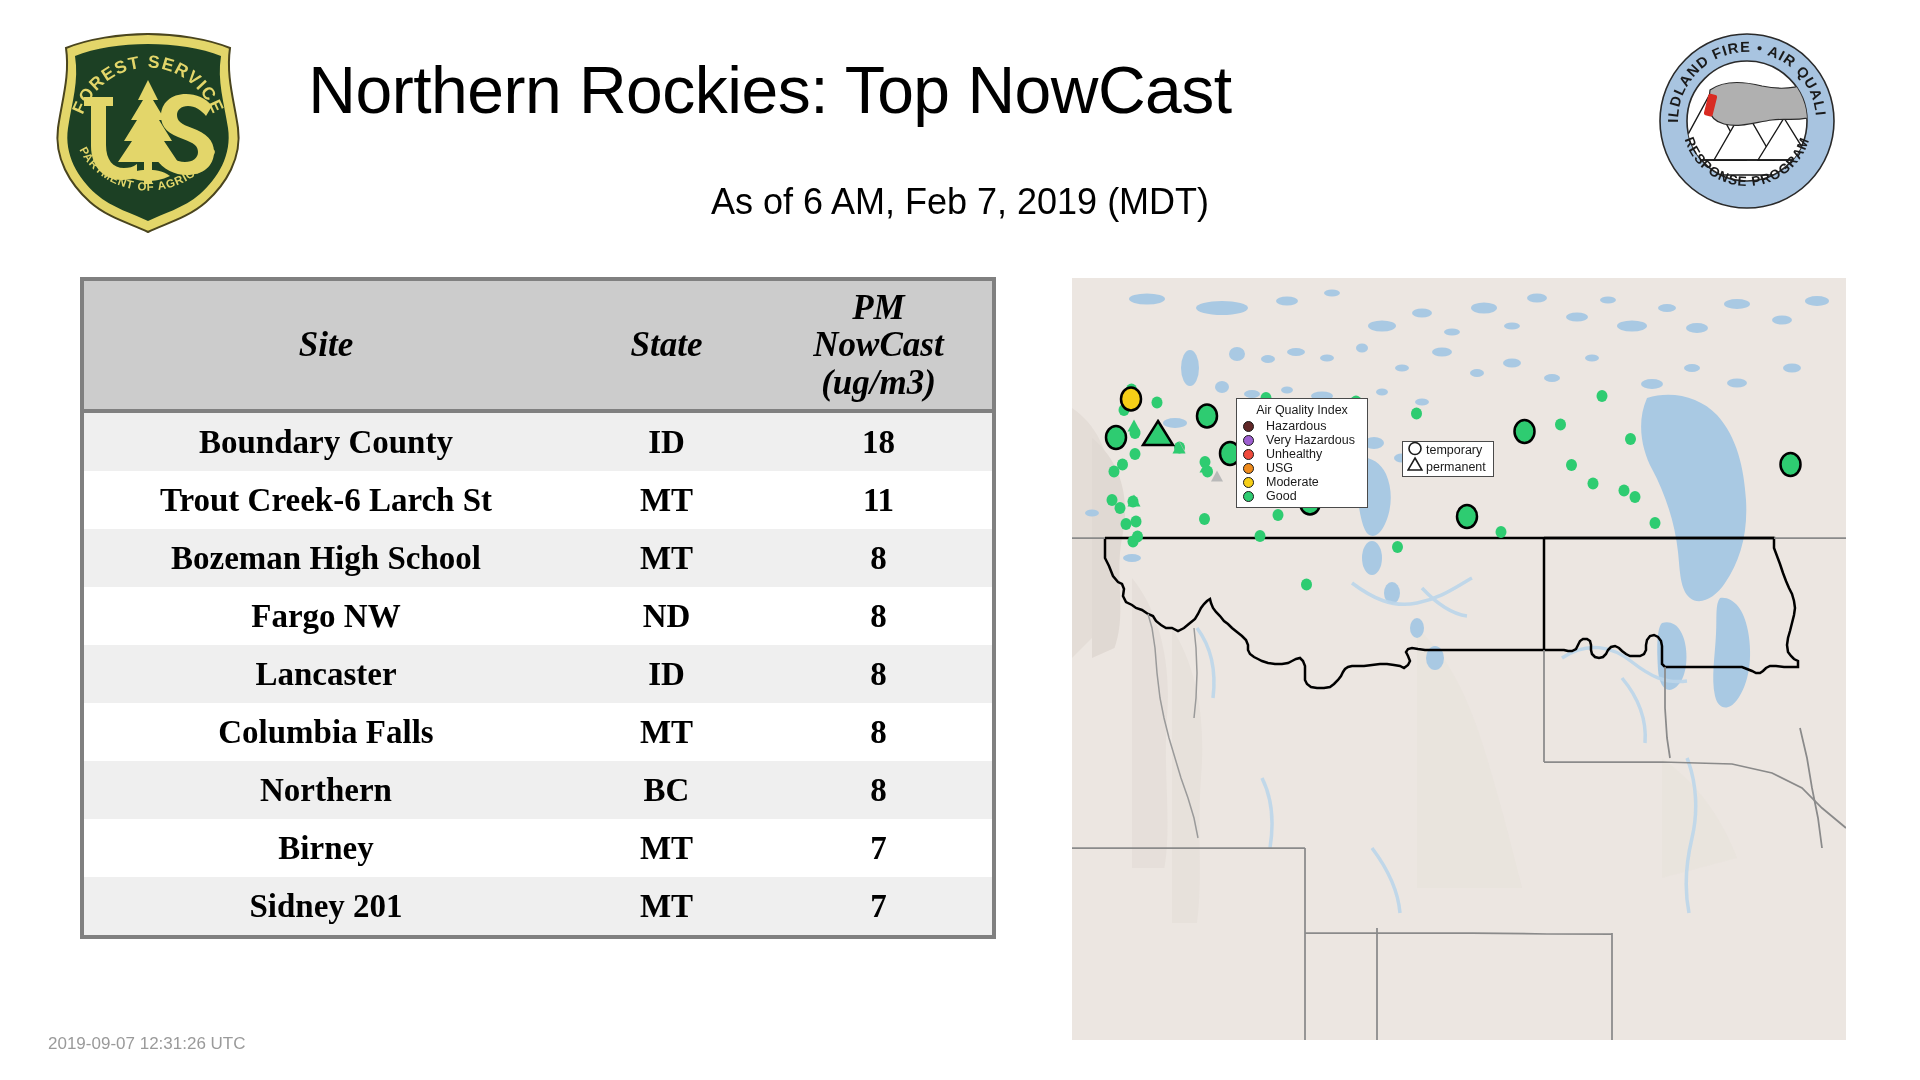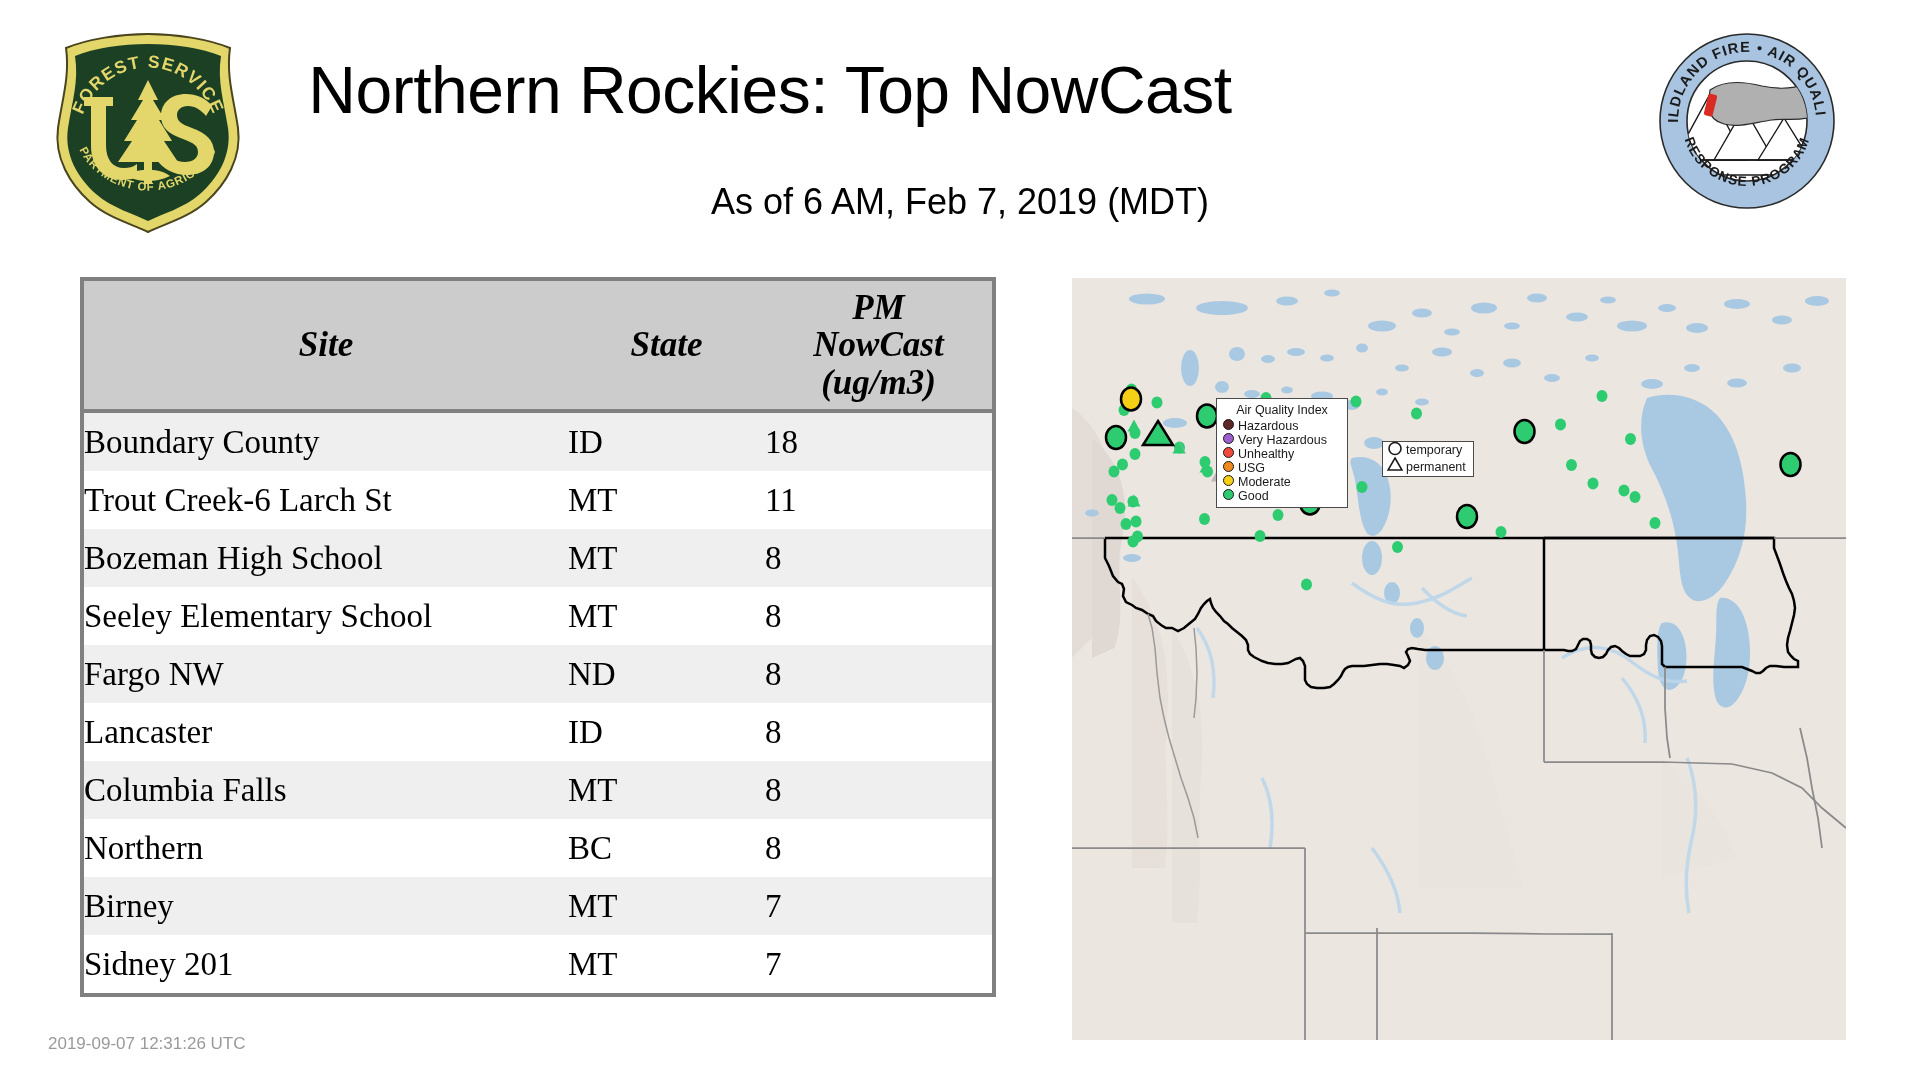--- a/index.html
+++ b/index.html
@@ -88,22 +88,23 @@
     vertical-align: middle;
     line-height: 1.07;
     font-style: italic;
   }
   table.nowcast col.c-site   { width: 53.3%; }
   table.nowcast col.c-state  { width: 21.7%; }
   table.nowcast col.c-value  { width: 25.0%; }
 
   table.nowcast tbody td {
     font-size: 33px;
-    font-weight: 400;
+    font-weight: 700;
     color: #000000;
+    text-align: center;
     height: 58px;
     padding: 0;
     vertical-align: middle;
   }
   table.nowcast tbody tr:nth-child(odd)  { background: #efefef; }
   table.nowcast tbody tr:nth-child(even) { background: #ffffff; }
 
   
   #map-panel {
     position: absolute;
@@ -116,40 +117,42 @@
   }
   #map-svg { display: block; width: 774px; height: 762px; }
 
   
   .map-legend {
     position: absolute;
     background: #ffffff;
     border: 1.5px solid #4a4a4a;
     box-sizing: border-box;
     font-family: "Liberation Sans", sans-serif;
+    margin-left: 20px;
   }
   #aqi-legend {
     left: 1216px;
     top: 398px;
     width: 132px;
     height: 110px;
     padding: 4px 6px 3px 6px;
   }
   #aqi-legend-title {
     font-size: 12.5px;
     color: #1a1a1a;
     text-align: center;
     margin-bottom: 2px;
     white-space: nowrap;
   }
   .aqi-row {
     display: flex;
-    align-items: flex-start;
+    align-items: center;
     height: 14px;
     white-space: nowrap;
+    gap: 8px;
   }
   .aqi-dot {
     width: 11px;
     height: 11px;
     border-radius: 50%;
     border: 1.2px solid #1a1a1a;
     box-sizing: border-box;
     margin-right: 4px;
     flex: none;
   }
@@ -300,25 +303,20 @@
           <td>ID</td>
           <td>18</td>
         </tr>
         <tr>
           <td>Trout Creek-6 Larch St</td>
           <td>MT</td>
           <td>11</td>
         </tr>
         <tr>
           <td>Bozeman High School</td>
-          <td>MT</td>
-          <td>8</td>
-        </tr>
-        <tr>
-          <td>Seeley Elementary School</td>
           <td>MT</td>
           <td>8</td>
         </tr>
         <tr>
           <td>Fargo NW</td>
           <td>ND</td>
           <td>8</td>
         </tr>
         <tr>
           <td>Lancaster</td>

